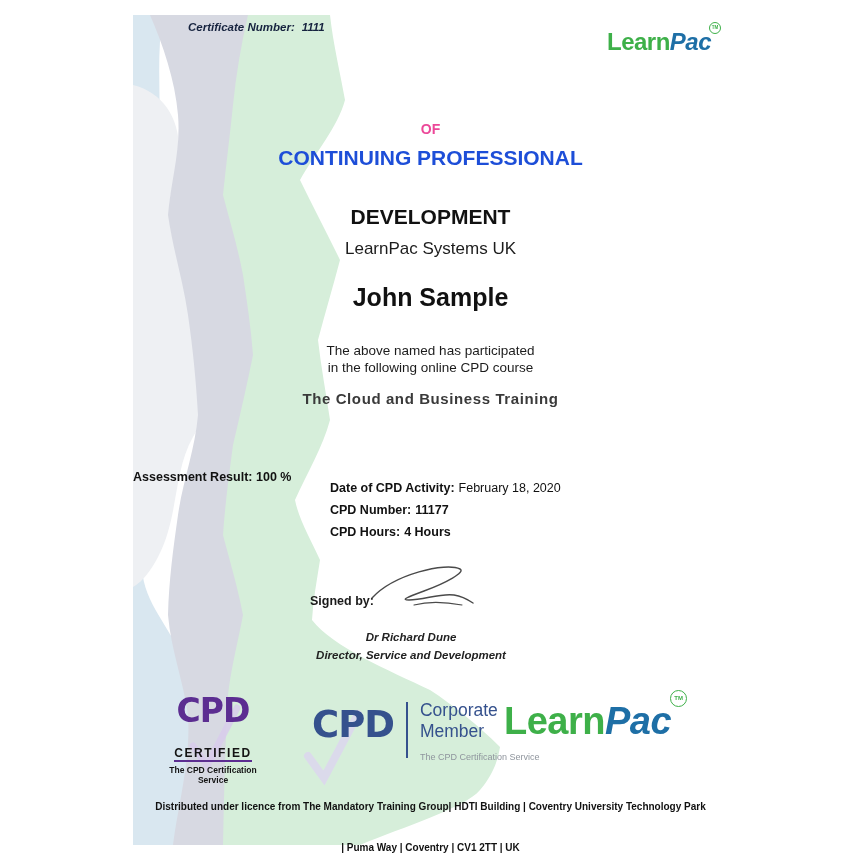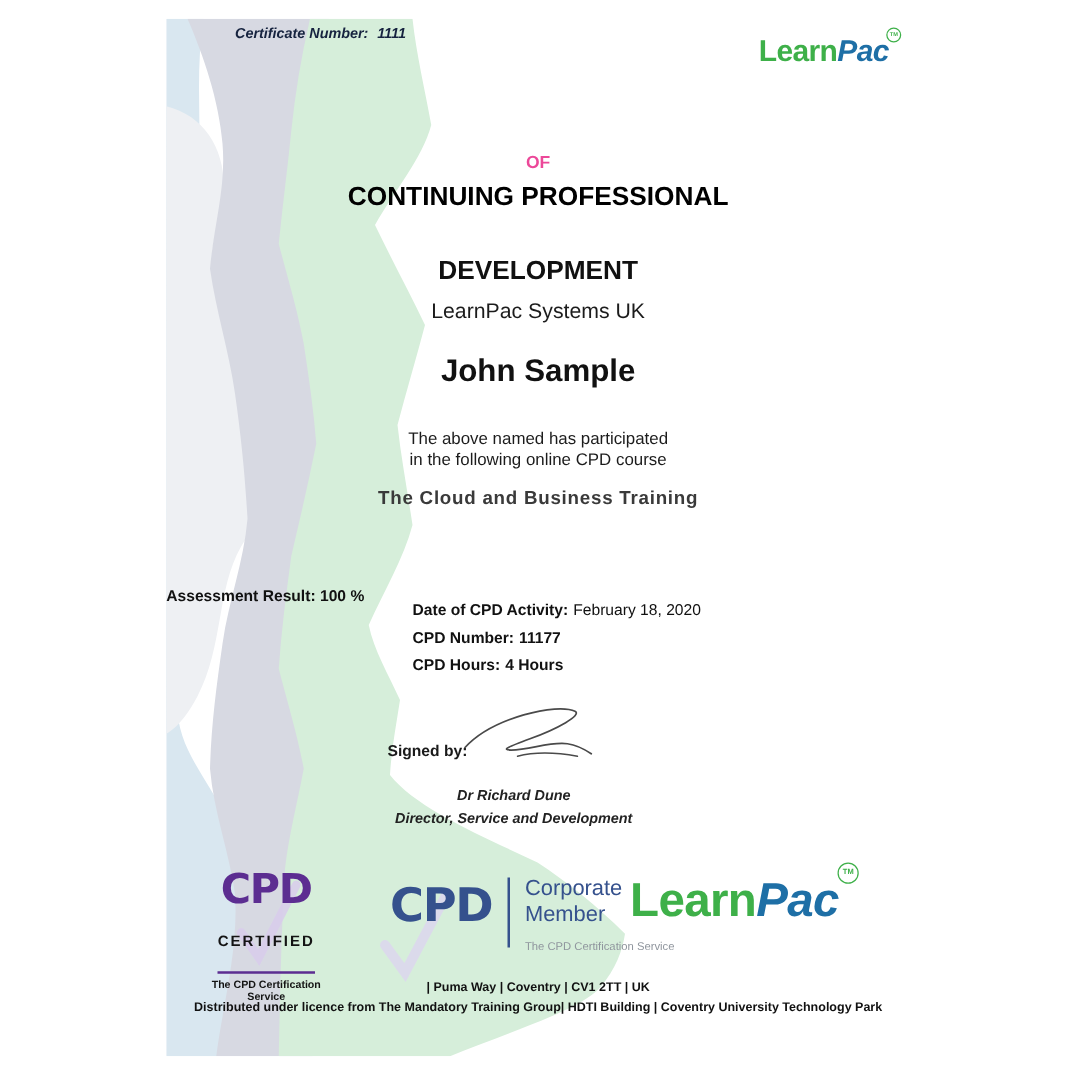--- a/index.html
+++ b/index.html
@@ -21,21 +21,21 @@
   .tm-badge{display:inline-block;border:1.5px solid #3eb049;color:#3eb049;border-radius:50%;
     text-align:center;vertical-align:top;font-style:normal;font-weight:bold;}
   .lp-top{left:607px;top:30px;font-size:24px;}
   .lp-top .tm-badge{width:10px;height:10px;font-size:4.5px;line-height:10px;position:relative;top:-8px;left:-2px;}
   .lp-bottom{left:504px;top:702px;font-size:38px;}
   .lp-bottom .tm-badge{width:15px;height:15px;font-size:6px;line-height:15px;position:relative;top:-12px;left:-1px;}
 
   .main-title{top:60px;font-family:"Liberation Serif","DejaVu Serif",serif;font-size:56px;
     color:#233a5a;letter-spacing:1px;font-weight:500;}
   .of-line{top:121px;font-size:14px;font-weight:bold;color:#ec4899;}
-  .cpd-line1{top:146px;font-size:21px;font-weight:bold;color:#000000;}
+  .cpd-line1{top:146px;font-size:21px;font-weight:bold;color:#1d4ed8;}
   .cpd-line2{top:174px;font-size:21px;font-weight:bold;color:#111;margin-top:31px;}
   .issuer{top:239px;font-size:17px;color:#1c1c1c;text-align:center;}
   .recipient{top:283px;font-size:25px;font-weight:bold;color:#111;}
   .part1{top:343px;font-size:13.5px;color:#1c1c1c;}
   .part2{top:360px;font-size:13.5px;color:#1c1c1c;}
   .course{top:390px;font-size:15px;font-weight:bold;letter-spacing:0.6px;color:#3a3a3a;}
   .assessment{position:absolute;left:133px;width:566px;text-align:left;top:438px;font-size:12.5px;font-weight:bold;color:#111;margin-top:32px;}
   .detail-row{position:absolute;left:330px;font-size:12.5px;color:#111;white-space:nowrap;}
   .detail-row b{font-weight:bold;}
   .detail-row .plain{font-weight:normal;margin-left:4px;}
@@ -46,36 +46,36 @@
   .sig-svg{left:366px;top:556px;}
   .sig-name{position:absolute;left:133px;width:556px;text-align:center;top:631px;
     font-size:11.5px;font-style:italic;font-weight:bold;color:#222;}
   .sig-title{position:absolute;left:133px;width:556px;text-align:center;top:649px;
     font-size:11.5px;font-style:italic;font-weight:bold;color:#222;}
 
   
   .cpd-certified{left:167px;top:694px;width:92px;text-align:center;line-height:1;}
   .cpdc-word{font-size:33px;font-weight:800;color:#5c2d91;letter-spacing:-1px;font-family:"DejaVu Sans",sans-serif;}
   .cpdc-certified{display:inline-block;margin-top:20px;font-size:12px;font-weight:bold;color:#141414;
-    letter-spacing:1.6px;border-bottom:2px solid #5c2d91;padding-bottom:18px;}
+    letter-spacing:1.6px;border-bottom:2px solid #5c2d91;padding-bottom:1px;}
   .cpdc-svc{margin-top:3px;font-size:8.5px;font-weight:bold;color:#141414;line-height:10px;}
 
   
   .cpd-corporate{left:312px;top:700px;display:flex;align-items:flex-start;}
   .cpdm-word{font-size:37px;font-weight:800;color:#35518d;letter-spacing:-1px;
     font-family:"DejaVu Sans",sans-serif;line-height:50px;}
   .cpdm-rule{width:2px;height:56px;background:#35518d;margin:2px 12px 0 12px;}
   .cpdm-col{display:flex;flex-direction:column;}
   .cpdm-member{font-size:17.5px;color:#35518d;line-height:21px;}
   .cpdm-svc{margin-top:10px;font-size:9px;color:#8f959d;}
 
   .check-svg{position:absolute;opacity:0.85;}
 
   .footer-line1{top:801px;font-size:10px;font-weight:bold;color:#111;}
-  .footer-line2{top:785px;font-size:10px;font-weight:bold;color:#111;}
+  .footer-line2{top:842px;font-size:10px;font-weight:bold;color:#111;}
 </style>
 </head>
 <body>
 
 <div class="canvas">
 
   <svg class="bg-svg" viewBox="0 0 400 830" preserveAspectRatio="none" aria-hidden="true">
     <path fill="#d9e7f0" d="M0,0 L30,0 C20,60 35,120 18,180 C5,230 25,290 12,350 C0,410 20,470 10,530 C2,580 30,600 48,640 C72,692 98,678 103,722 C107,772 70,820 40,830 L0,830 Z"></path>
     <path fill="#eef0f3" d="M0,70 C40,80 56,122 40,170 C28,210 46,250 70,282 C96,322 86,382 60,422 C40,457 46,502 25,542 C12,567 0,572 0,572 Z"></path>
     <path fill="#d7d9e2" d="M17,0 C30,30 42,65 45,100 C48,135 38,165 35,200 C40,235 50,265 55,300 C60,335 63,365 65,400 C62,435 50,465 45,500 C40,535 36,565 35,600 C38,635 50,665 55,700 C58,745 45,790 40,830 L117,830 C125,785 145,745 150,700 C148,672 142,648 140,620 C135,585 128,555 125,520 C132,490 145,462 150,430 C148,406 143,384 140,360 C136,326 128,294 125,260 C118,232 100,208 95,180 C100,145 135,115 140,80 C137,52 132,26 130,0 Z"></path>

